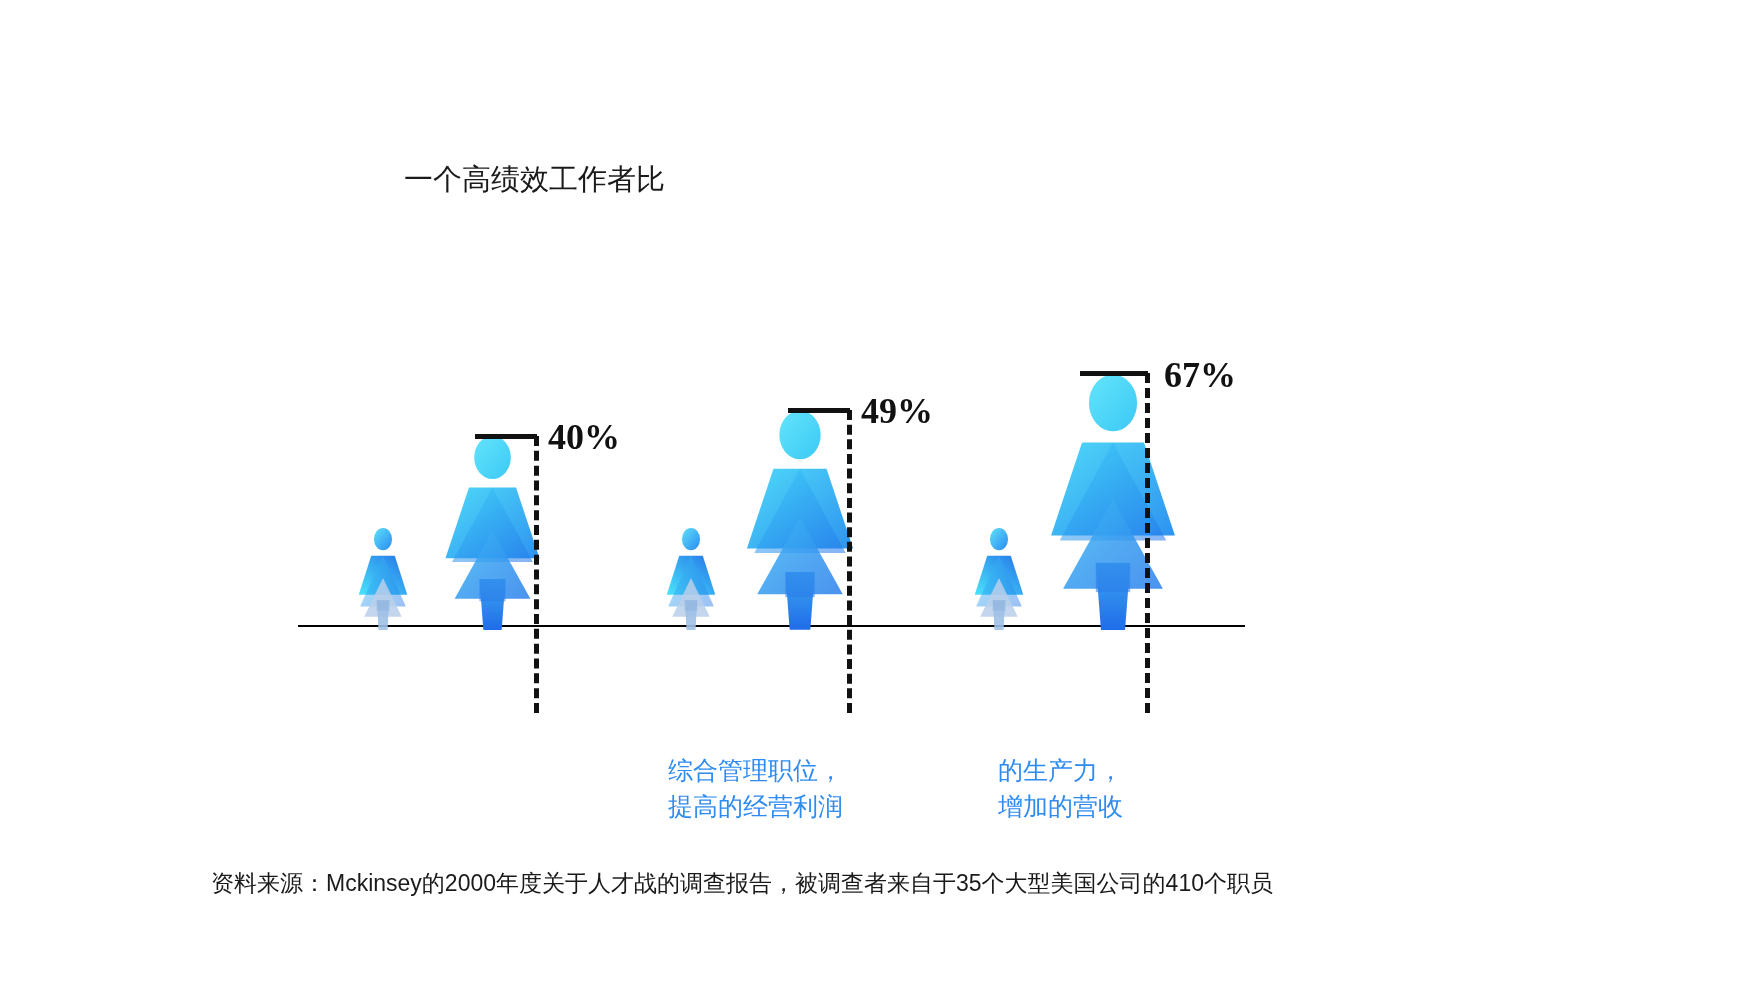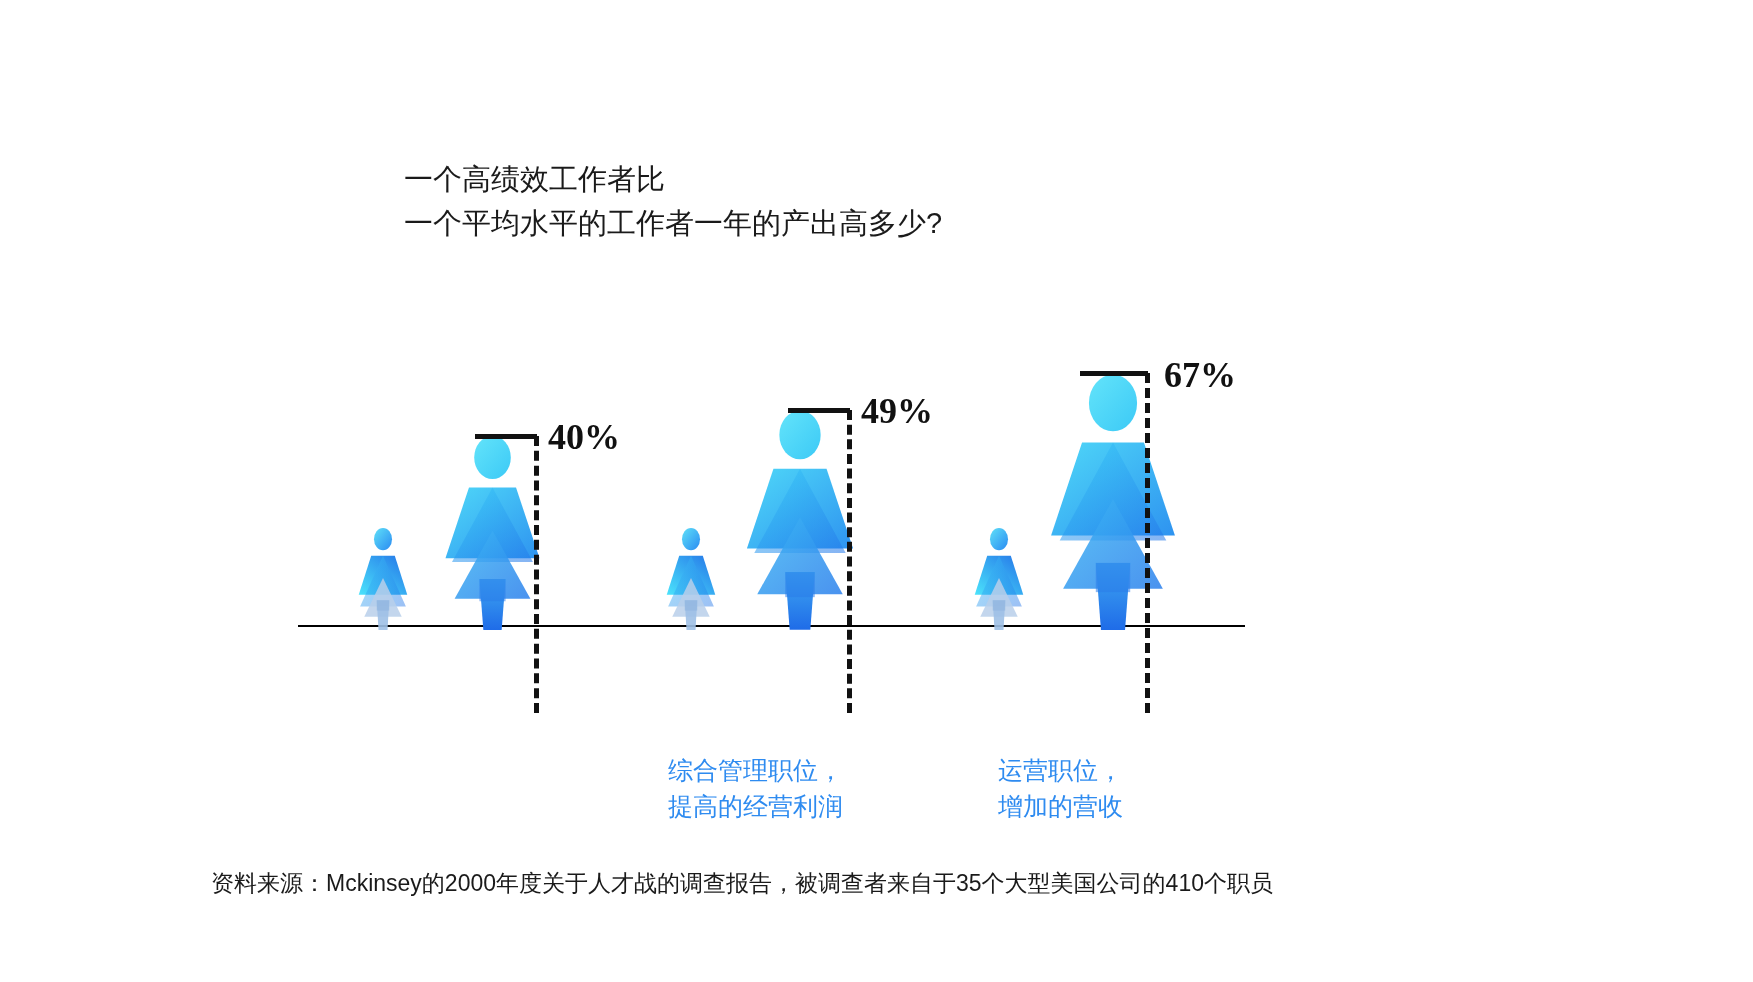--- a/index.html
+++ b/index.html
@@ -128,21 +128,20 @@
   }
 </style>
 </head>
 <body>
 
 <div class="slide">
 
 
   <div class="question">
     <span class="q-line">一个高绩效工作者比</span>
-    <span class="q-line">一个平均水平的工作者一年的产出高多少?</span>
   </div>
 
 
   <div class="chart">
 
     <div class="baseline"></div>
 
     <div class="group" style="left:300px; width:320px;">
 
       <div class="fig-wrap" style="left:55px; bottom:110px;">
@@ -338,19 +337,19 @@
       <div class="pct" style="left:248px; bottom:344px;">67%</div>
     </div>
 
   </div>
 
   <div class="cat-label" style="left:668px;">
     <span>综合管理职位，</span>
     <span>提高的经营利润</span>
   </div>
   <div class="cat-label" style="left:998px;">
-    <span>运营职位，</span>
+    <span>的生产力，</span>
     <span>增加的营收</span>
   </div>
 
   <div class="source">资料来源：Mckinsey的2000年度关于人才战的调查报告，被调查者来自于35个大型美国公司的410个职员</div>
 
 </div>
 
 </body></html>

